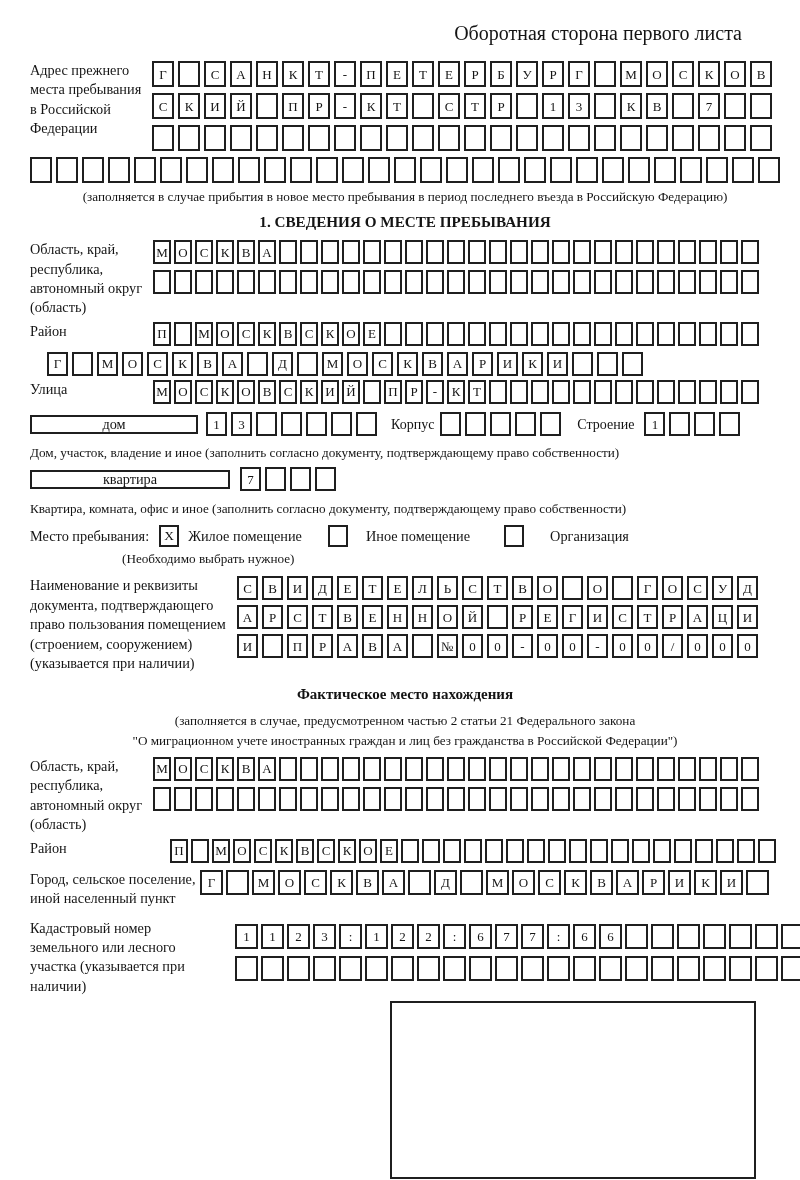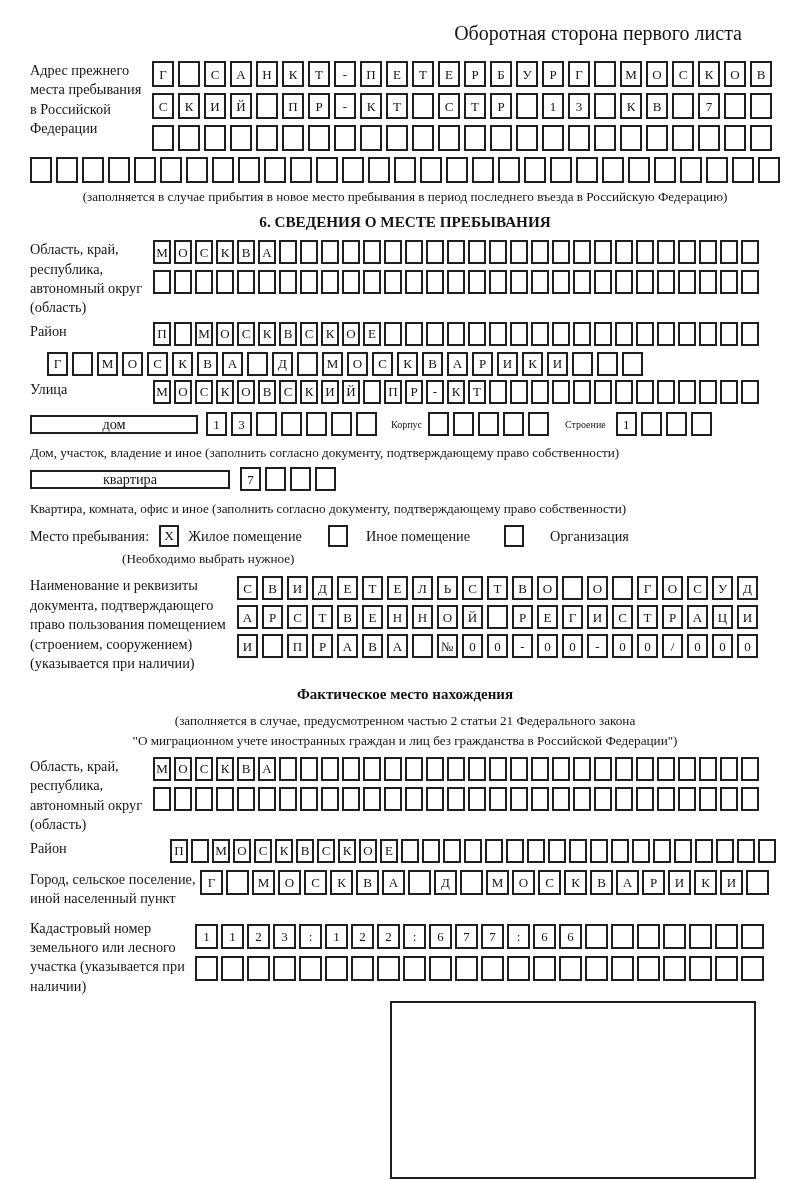--- a/index.html
+++ b/index.html
@@ -33,21 +33,21 @@
   .c23 { gap:3px; } .c23 .cell { width:23px; height:25px; }
 
   .note { font-size:13.2px; line-height:1.3; }
   .center { text-align:center; }
   .title { font-size:15.2px; font-weight:bold; text-align:center; }
 
   .widebox {
     border:2px solid #1f1f1f; height:19px; display:flex; flex-shrink:0;
     align-items:center; justify-content:center; font-size:14.3px;
   }
-  .inline-label { font-size:10px; line-height:25px; white-space:nowrap; }
+  .inline-label { font-size:14px; line-height:25px; white-space:nowrap; }
   .chk {
     width:20px; height:22px; border:2px solid #1f1f1f; flex-shrink:0;
     display:flex; align-items:center; justify-content:center; font-size:13.5px;
   }
   .stay { align-items:center; font-size:14.3px; }
 
   .stamp { border:2px solid #1f1f1f; width:366px; height:178px; margin-left:360px; background:#fff; }
 </style>
 </head>
 <body>
@@ -165,21 +165,21 @@
       <span class="cell"></span>
       <span class="cell"></span>
       <span class="cell"></span>
       <span class="cell"></span>
       <span class="cell"></span>
       <span class="cell"></span>
       <span class="cell"></span>
     </div>
   <div class="note center" style="margin-top:5px;">(заполняется в случае прибытия в новое место пребывания в период последнего въезда в Российскую Федерацию)</div>
 
-  <div class="title" style="margin-top:8px;">6. СВЕДЕНИЯ О МЕСТЕ ПРЕБЫВАНИЯ</div>
+  <div class="title" style="margin-top:8px;">1. СВЕДЕНИЯ О МЕСТЕ ПРЕБЫВАНИЯ</div>
 
   <div class="frow" style="margin-top:9px;">
     <div class="flabel w123">Область, край, республика, автономный округ (область)</div>
     <div class="rows">
       <div class="cells c18">
           <span class="cell">М</span>
           <span class="cell">О</span>
           <span class="cell">С</span>
           <span class="cell">К</span>
           <span class="cell">В</span>
@@ -595,21 +595,21 @@
         <span class="cell">В</span>
         <span class="cell">А</span>
         <span class="cell">Р</span>
         <span class="cell">И</span>
         <span class="cell">К</span>
         <span class="cell">И</span>
         <span class="cell"></span>
       </div>
   </div>
 
-  <div class="frow" style="margin-top:8px;">
+  <div class="frow" style="margin-top:8px;gap:40px;">
     <div class="flabel w170" style="width:165px;">Кадастровый номер земельного или лесного участка (указывается при наличии)</div>
     <div class="rows" style="gap:7px; margin-top:7px;">
       <div class="cells c23">
           <span class="cell">1</span>
           <span class="cell">1</span>
           <span class="cell">2</span>
           <span class="cell">3</span>
           <span class="cell">:</span>
           <span class="cell">1</span>
           <span class="cell">2</span>

